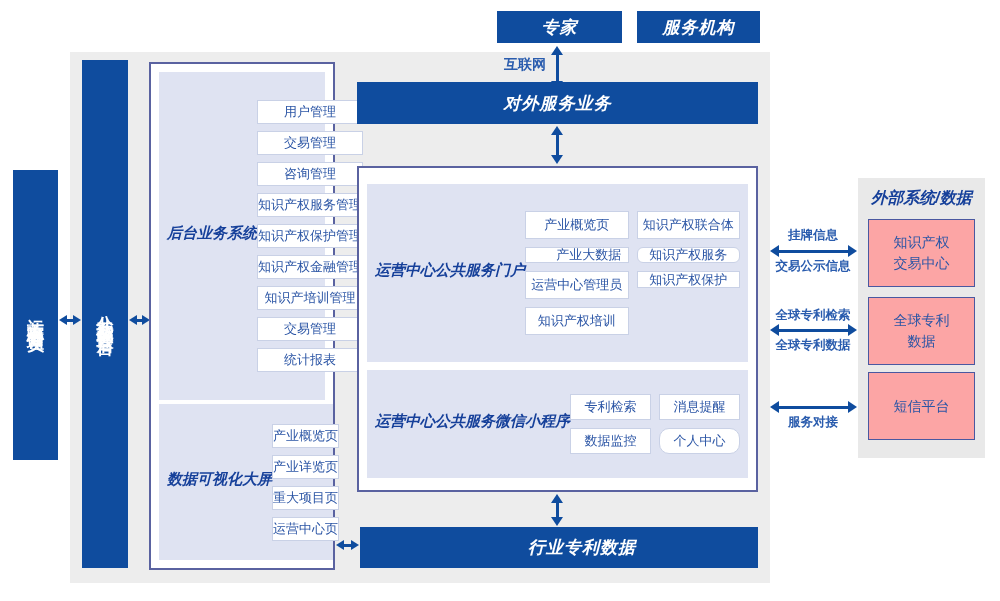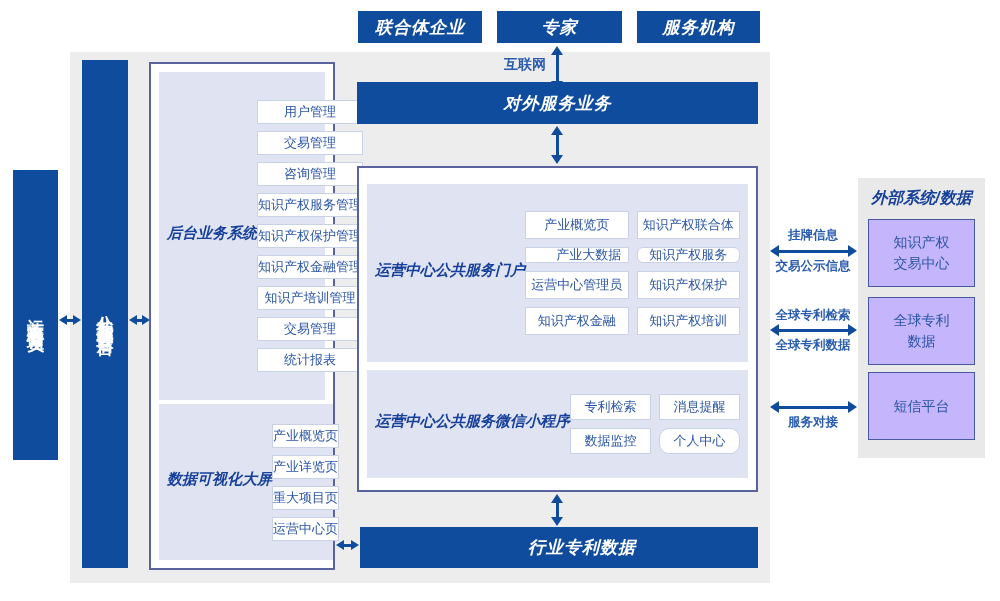--- a/index.html
+++ b/index.html
@@ -30,21 +30,21 @@
   .outer-box{position:absolute;background:#fff;border:2px solid var(--border-dark);}
 
   .lav-panel{position:absolute;background:var(--lavender);display:flex;flex-direction:row;align-items:center;padding:8px 8px;}
   .lav-title{font-weight:bold;font-style:italic;font-size:15px;color:var(--navy);margin:2px 0 8px 0;white-space:nowrap;}
   .item{background:#fff;border:1px solid var(--item-border);color:var(--item-text);font-size:13px;
     display:flex;align-items:center;justify-content:center;white-space:nowrap;}
   .col-items{display:flex;flex-direction:column;gap:7px;width:100%;}
   .col-items .item{height:24px;width:100%;}
   .grid-items{display:grid;grid-template-columns:1fr 1fr;gap:8px;width:100%;}
 
-  .ext-box{position:absolute;background:#c4b5fd;border:1.5px solid var(--border-box);color:var(--item-text);
+  .ext-box{position:absolute;background:#fca5a5;border:1.5px solid var(--border-box);color:var(--item-text);
     font-size:14px;display:flex;flex-direction:column;align-items:center;justify-content:center;line-height:1.5;text-align:center;}
 
   .sm-label{position:absolute;color:var(--label-text);font-size:12.5px;font-weight:bold;text-align:center;white-space:nowrap;}
 
   
   .harrow{position:absolute;display:flex;align-items:center;}
   .harrow .hd-l{width:0;height:0;border-top:6px solid transparent;border-bottom:6px solid transparent;border-right:9px solid var(--blue);}
   .harrow .hd-r{width:0;height:0;border-top:6px solid transparent;border-bottom:6px solid transparent;border-left:9px solid var(--blue);}
   .harrow .shaft{flex:1;height:3px;background:var(--blue);}
   .harrow.small .hd-l{border-top-width:5px;border-bottom-width:5px;border-right-width:8px;}
@@ -57,23 +57,20 @@
   .varrow .shaft{flex:1;width:3px;background:var(--blue);}
 </style>
 </head>
 <body>
 
 <div class="stage">
 
   <div class="gray-panel"></div>
   <div class="right-gray-panel"></div>
 
-  <div class="blue-box" style="left:358px;top:11px;width:124px;height:32px;">
-    <span>联合体企业</span>
-  </div>
   <div class="blue-box" style="left:497px;top:11px;width:125px;height:32px;">
     <span>专家</span>
   </div>
   <div class="blue-box" style="left:637px;top:11px;width:123px;height:32px;">
     <span>服务机构</span>
   </div>
 
   <div class="varrow" style="left:551px;top:46px;height:44px;">
     <i class="hd-t"></i>
       <i class="shaft"></i>
@@ -137,22 +134,21 @@
 
   <div class="outer-box" style="left:357px;top:166px;width:401px;height:326px;">
     <div class="lav-panel" style="left:8px;top:16px;width:381px;height:178px;">
       <div class="lav-title">运营中心公共服务门户</div>
       <div class="grid-items">
         <div class="item" style="height:28px;">产业概览页</div>
         <div class="item" style="height:28px;">知识产权联合体</div>
         <div class="item" style="height:16px;padding-left:24px;">产业大数据</div>
         <div class="item" style="height:16px;border-radius:6px;">知识产权服务</div>
         <div class="item" style="height:28px;">运营中心管理员</div>
-        <div class="item" style="height:28px;">知识产权保护</div>
-        <div class="item" style="height:28px;">知识产权金融</div>
+        <div class="item" style="height:17px;">知识产权保护</div>
         <div class="item" style="height:28px;">知识产权培训</div>
       </div>
     </div>
     <div class="lav-panel" style="left:8px;top:202px;width:381px;height:108px;">
       <div class="lav-title">运营中心公共服务微信小程序</div>
       <div class="grid-items">
         <div class="item" style="height:26px;">专利检索</div>
         <div class="item" style="height:26px;">消息提醒</div>
         <div class="item" style="height:26px;">数据监控</div>
         <div class="item" style="height:26px;border-radius:10px;">个人中心</div>

